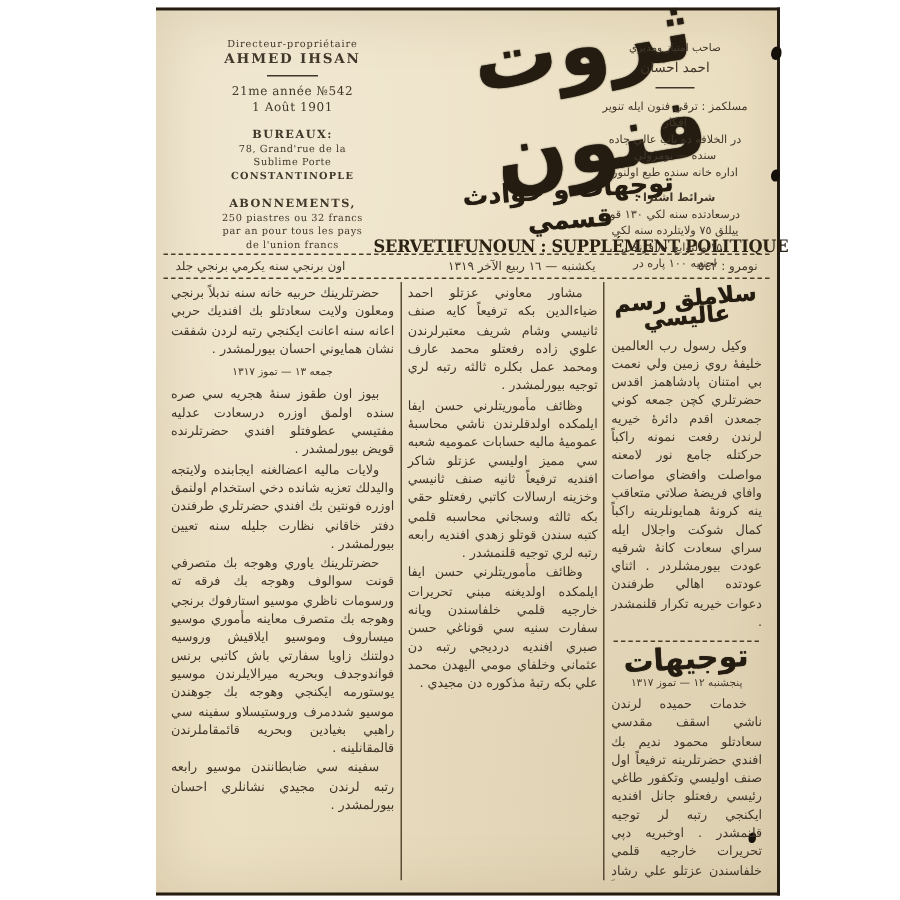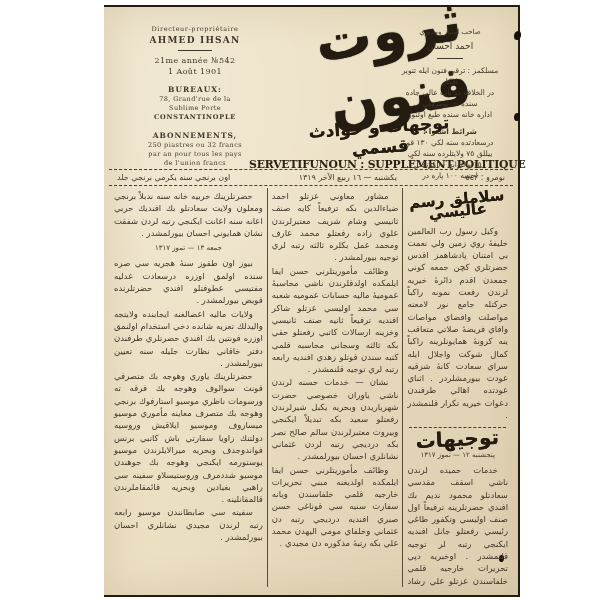--- a/index.html
+++ b/index.html
@@ -130,22 +130,21 @@
     <div class="col col-right">
         <div class="blk heading-calligraphy">سلاملق رسم عاليسي</div>
         <div class="blk p">وكيل رسول رب العالمين خليفهٔ روي زمين ولي نعمت بي امتنان پادشاهمز اقدس حضرتلري كچن جمعه كوني جمعدن اقدم دائرهٔ خيريه لرندن رفعت نمونه راكباً حركتله جامع نور لامعنه مواصلت وافضاي مواصات وافاي فريضهٔ صلاتي متعاقب ينه كرونهٔ همايونلرينه راكباً كمال شوكت واجلال ايله سراي سعادت كانهٔ شرقيه عودت بيورمشلردر . اثناي عودتده اهالي طرفندن دعوات خيريه تكرار قلنمشدر .</div>
         <div class="blk divider"></div>
         <div class="blk heading-calligraphy2">توجيهات</div>
         <div class="blk dateline">پنجشنبه ١٢ — تموز ١٣١٧</div>
         <div class="blk p">خدمات حميده لرندن ناشي اسقف مقدسي سعادتلو محمود نديم بك افندي حضرتلرينه ترفيعاً اول صنف اوليسي وتكفور طاغي رئيسي رفعتلو جانل افنديه ايكنجي رتبه لر توجيه قلنمشدر . اوخبريه دپي تحريرات خارجيه قلمي خلفاسندن عزتلو علي رشاد بك ايله دپقران افنديه ترفيعاً ثانيه صنف ثانيسي ورضتلو شوكت بكه ثالثه خدمات حسنه لرينه مبني شهرامانتي حقوق مشاورلكنه تعيين بيورلمشدر .</div>
       </div>
     <div class="col col-middle">
         <div class="blk p">مشاور معاوني عزتلو احمد ضياءالدين بكه ترفيعاً كايه صنف ثانيسي وشام شريف معتبرلرندن علوي زاده رفعتلو محمد عارف ومحمد عمل بكلره ثالثه رتبه لري توجيه بيورلمشدر .</div>
-        <div class="blk p">وظائف مأموريتلرني حسن ايفا ايلمكده اولدقلرندن ناشي محاسبهٔ عموميهٔ ماليه حسابات عموميه شعبه سي محمد اوليسي عزتلو شاكر افنديه ترفيعاً ثانيه صنف ثانيسي وخزينه ارسالات كاتبي رفعتلو حقي بكه ثالثه وسجاني محاسبه قلمي كتبه سندن قوتلو زهدي افنديه رابعه رتبه لري توجيه قلنمشدر .</div>
-        <div class="blk p">نشان — خدمات حسنه لرندن ناشي ياوران خصوصي حضرت شهرياريدن وبحريه يكبل شيرلرندن رفعتلو سعيد بكه تبديلاً ايكنجي وبيروت معتبرلرندن سالم صالح نصر بكه درديجي رتبه لردن عثماني نشانلري احسان بيورلمشدر .</div>
+        <div class="blk p">وظائف مأموريتلرني حسن ايفا ايلمكده اولدقلرندن ناشي محاسبهٔ عموميهٔ ماليه حسابات عموميه شعبه سي مميز اوليسي عزتلو شاكر افنديه ترفيعاً ثانيه صنف ثانيسي وخزينه ارسالات كاتبي رفعتلو حقي بكه ثالثه وسجاني محاسبه قلمي كتبه سندن قوتلو زهدي افنديه رابعه رتبه لري توجيه قلنمشدر .</div>
         <div class="blk p">وظائف مأموريتلرني حسن ايفا ايلمكده اولديغنه مبني تحريرات خارجيه قلمي خلفاسندن ويانه سفارت سنيه سي قوناغي حسن صبري افنديه درديجي رتبه دن عثماني وخلفاي مومي اليهدن محمد علي بكه رتبهٔ مذكوره دن مجيدي .</div>
       </div>
     <div class="col col-left">
         <div class="blk p">حضرتلرينك حربيه خانه سنه ندبلاً برنجي ومعلون ولايت سعادتلو بك افنديك حربي اعانه سنه اعانت ايكنجي رتبه لردن شفقت نشان همايوني احسان بيورلمشدر .</div>
         <div class="blk dateline">جمعه ١٣ — تموز ١٣١٧</div>
         <div class="blk p">بيوز اون طقوز سنهٔ هجريه سي صره سنده اولمق اوزره درسعادت عدليه مفتيسي عطوفتلو افندي حضرتلرنده قويض بيورلمشدر .</div>
         <div class="blk p">ولايات ماليه اعضالغنه ايجابنده ولايتجه واليدلك تعزيه شانده دخي استخدام اولنمق اوزره فونتين بك افندي حضرتلري طرفندن دفتر خاقاني نظارت جليله سنه تعيين بيورلمشدر .</div>
         <div class="blk p">حضرتلرينك ياوري وهوجه بك متصرفي قونت سوالوف وهوجه بك فرقه ته ورسومات ناظري موسيو استارفوك برنجي وهوجه بك متصرف معاينه مأموري موسيو ميساروف وموسيو ايلاقيش وروسيه دولتنك زاويا سفارتي باش كاتبي برنس فواندوجدف وبحريه ميرالايلرندن موسيو يوستورمه ايكنجي وهوجه بك جوهندن موسيو شددمرف وروستيسلاو سفينه سي راهبي بغيادين وبحريه قائمقاملرندن قالمقانلينه .</div>
         <div class="blk p">سفينه سي ضابطانندن موسيو رابعه رتبه لرندن مجيدي نشانلري احسان بيورلمشدر .</div>
       </div>

